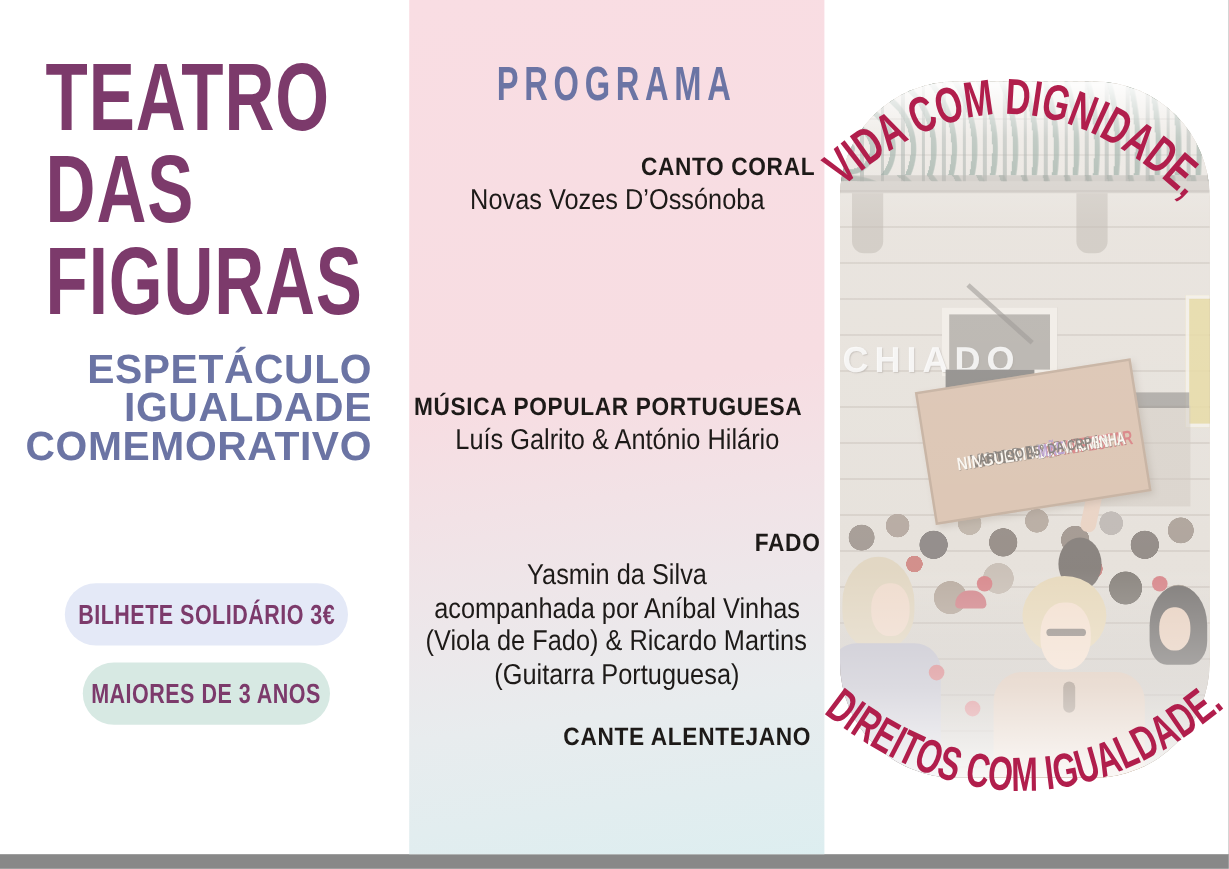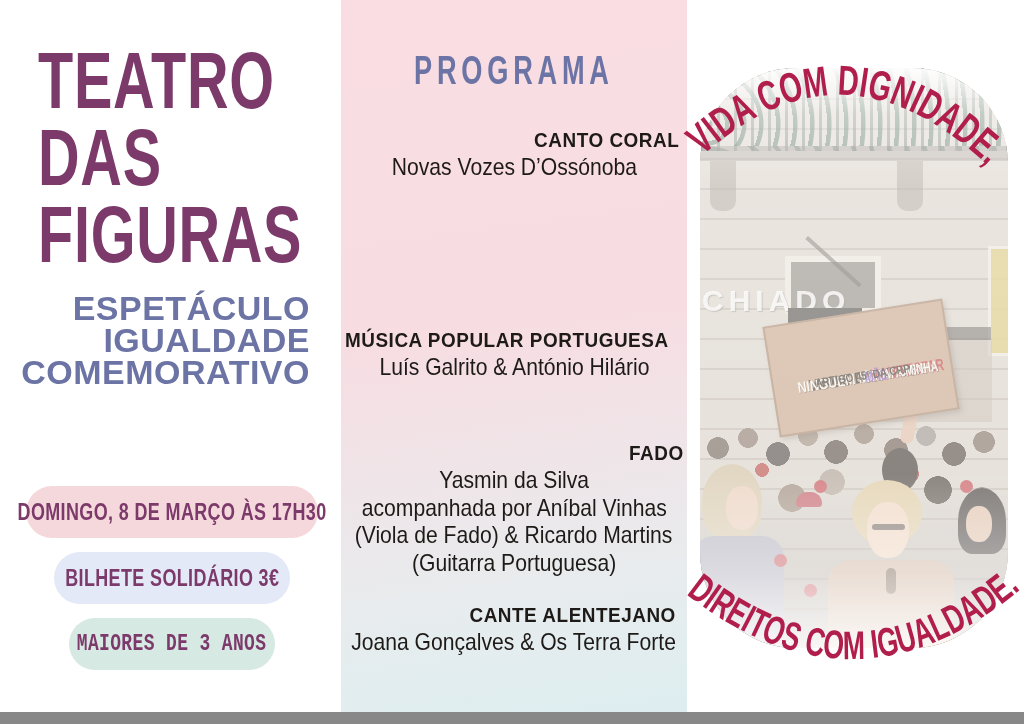--- a/index.html
+++ b/index.html
@@ -23,21 +23,21 @@
     position:absolute;left:20px;top:486px;width:304px;
     display:flex;flex-direction:column;align-items:center;gap:14px;
   }
   .badge{
     height:52px;border-radius:26px;display:flex;align-items:center;justify-content:center;
     color:var(--title_purple);font-weight:bold;
   }
   .badge span{font-size:23px;letter-spacing:0.5px;white-space:nowrap;transform:scaleX(0.78);}
   .badge1{width:292px;background:var(--badge1_bg);}
   .badge2{width:236px;background:var(--badge2_bg);}
-  .badge3{width:206px;background:var(--badge3_bg);font-family:Liberation Mono, monospace;}
+  .badge3{width:206px;background:var(--badge3_bg);}
   
   .mid-col{
     position:absolute;left:341px;top:0;width:346px;height:724px;
     background:linear-gradient(172deg,var(--mid_top) 0%,#f7dde2 45%,#e8ecee 80%,var(--mid_bottom) 100%);
   }
   .programa{position:absolute;top:48px;left:0;width:100%;display:flex;justify-content:center;}
   .programa span{
     font-size:40px;font-weight:bold;letter-spacing:7px;color:var(--subtitle_blue);
     white-space:nowrap;transform:scaleX(0.68);
   }
@@ -164,23 +164,20 @@
     <div>TEATRO</div>
     <div>DAS</div>
     <div>FIGURAS</div>
   </h1>
   <div class="subtitle">
     <div>ESPETÁCULO</div>
     <div>IGUALDADE</div>
     <div>COMEMORATIVO</div>
   </div>
   <div class="badges">
-    <div class="badge badge1">
-      <span>DOMINGO, 8 DE MARÇO ÀS 17H30</span>
-    </div>
     <div class="badge badge2">
       <span>BILHETE SOLIDÁRIO 3€</span>
     </div>
     <div class="badge badge3">
       <span>MAIORES DE 3 ANOS</span>
     </div>
   </div>
 
   <div class="mid-col">
     <div class="programa">
@@ -220,23 +217,20 @@
           <span>(Viola de Fado) &amp; Ricardo Martins</span>
         </div>
       <div class="pline">
           <span>(Guitarra Portuguesa)</span>
         </div>
     </section>
 
     <section class="sec sec5">
       <div class="sec-title">
           <span>CANTE ALENTEJANO</span>
-        </div>
-      <div class="pline">
-          <span>Joana Gonçalves &amp; Os Terra Forte</span>
         </div>
     </section>
   </div>
 
   <div class="photo">
     <div class="building"></div>
     <div class="balcony"></div>
     <div class="cornice"></div>
     <div class="corbel c1"></div>
     <div class="corbel c2"></div>

